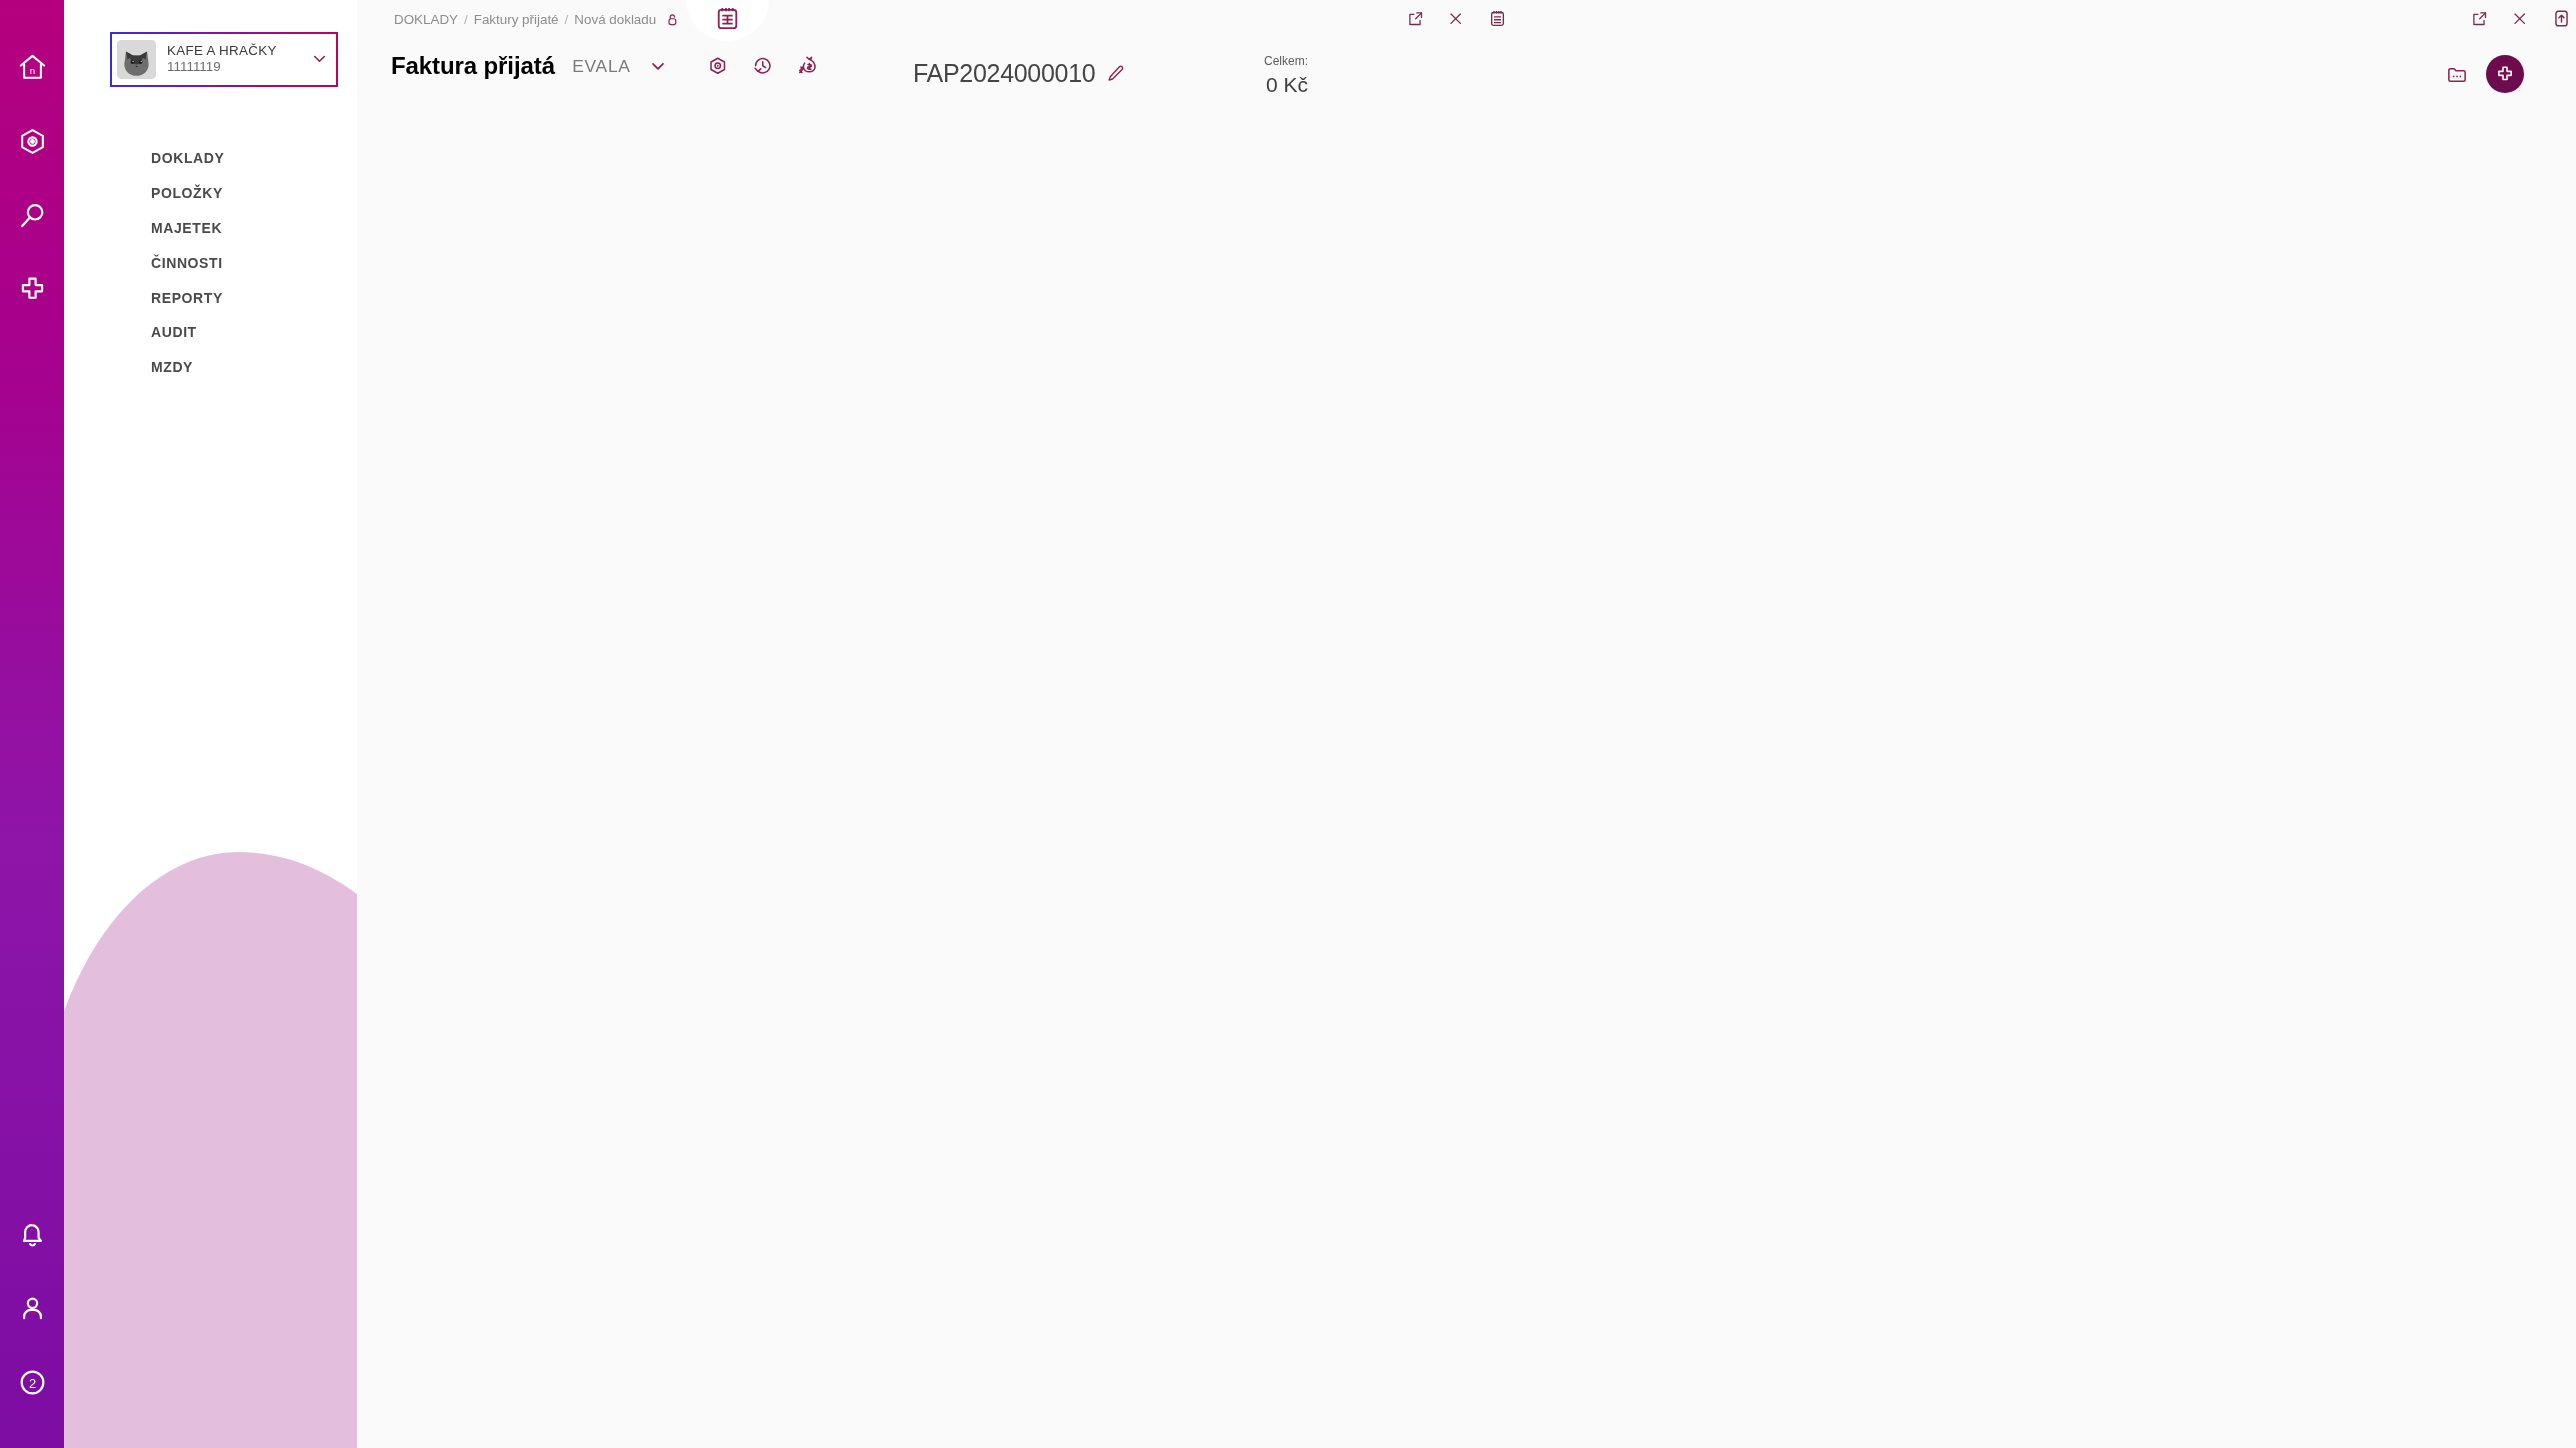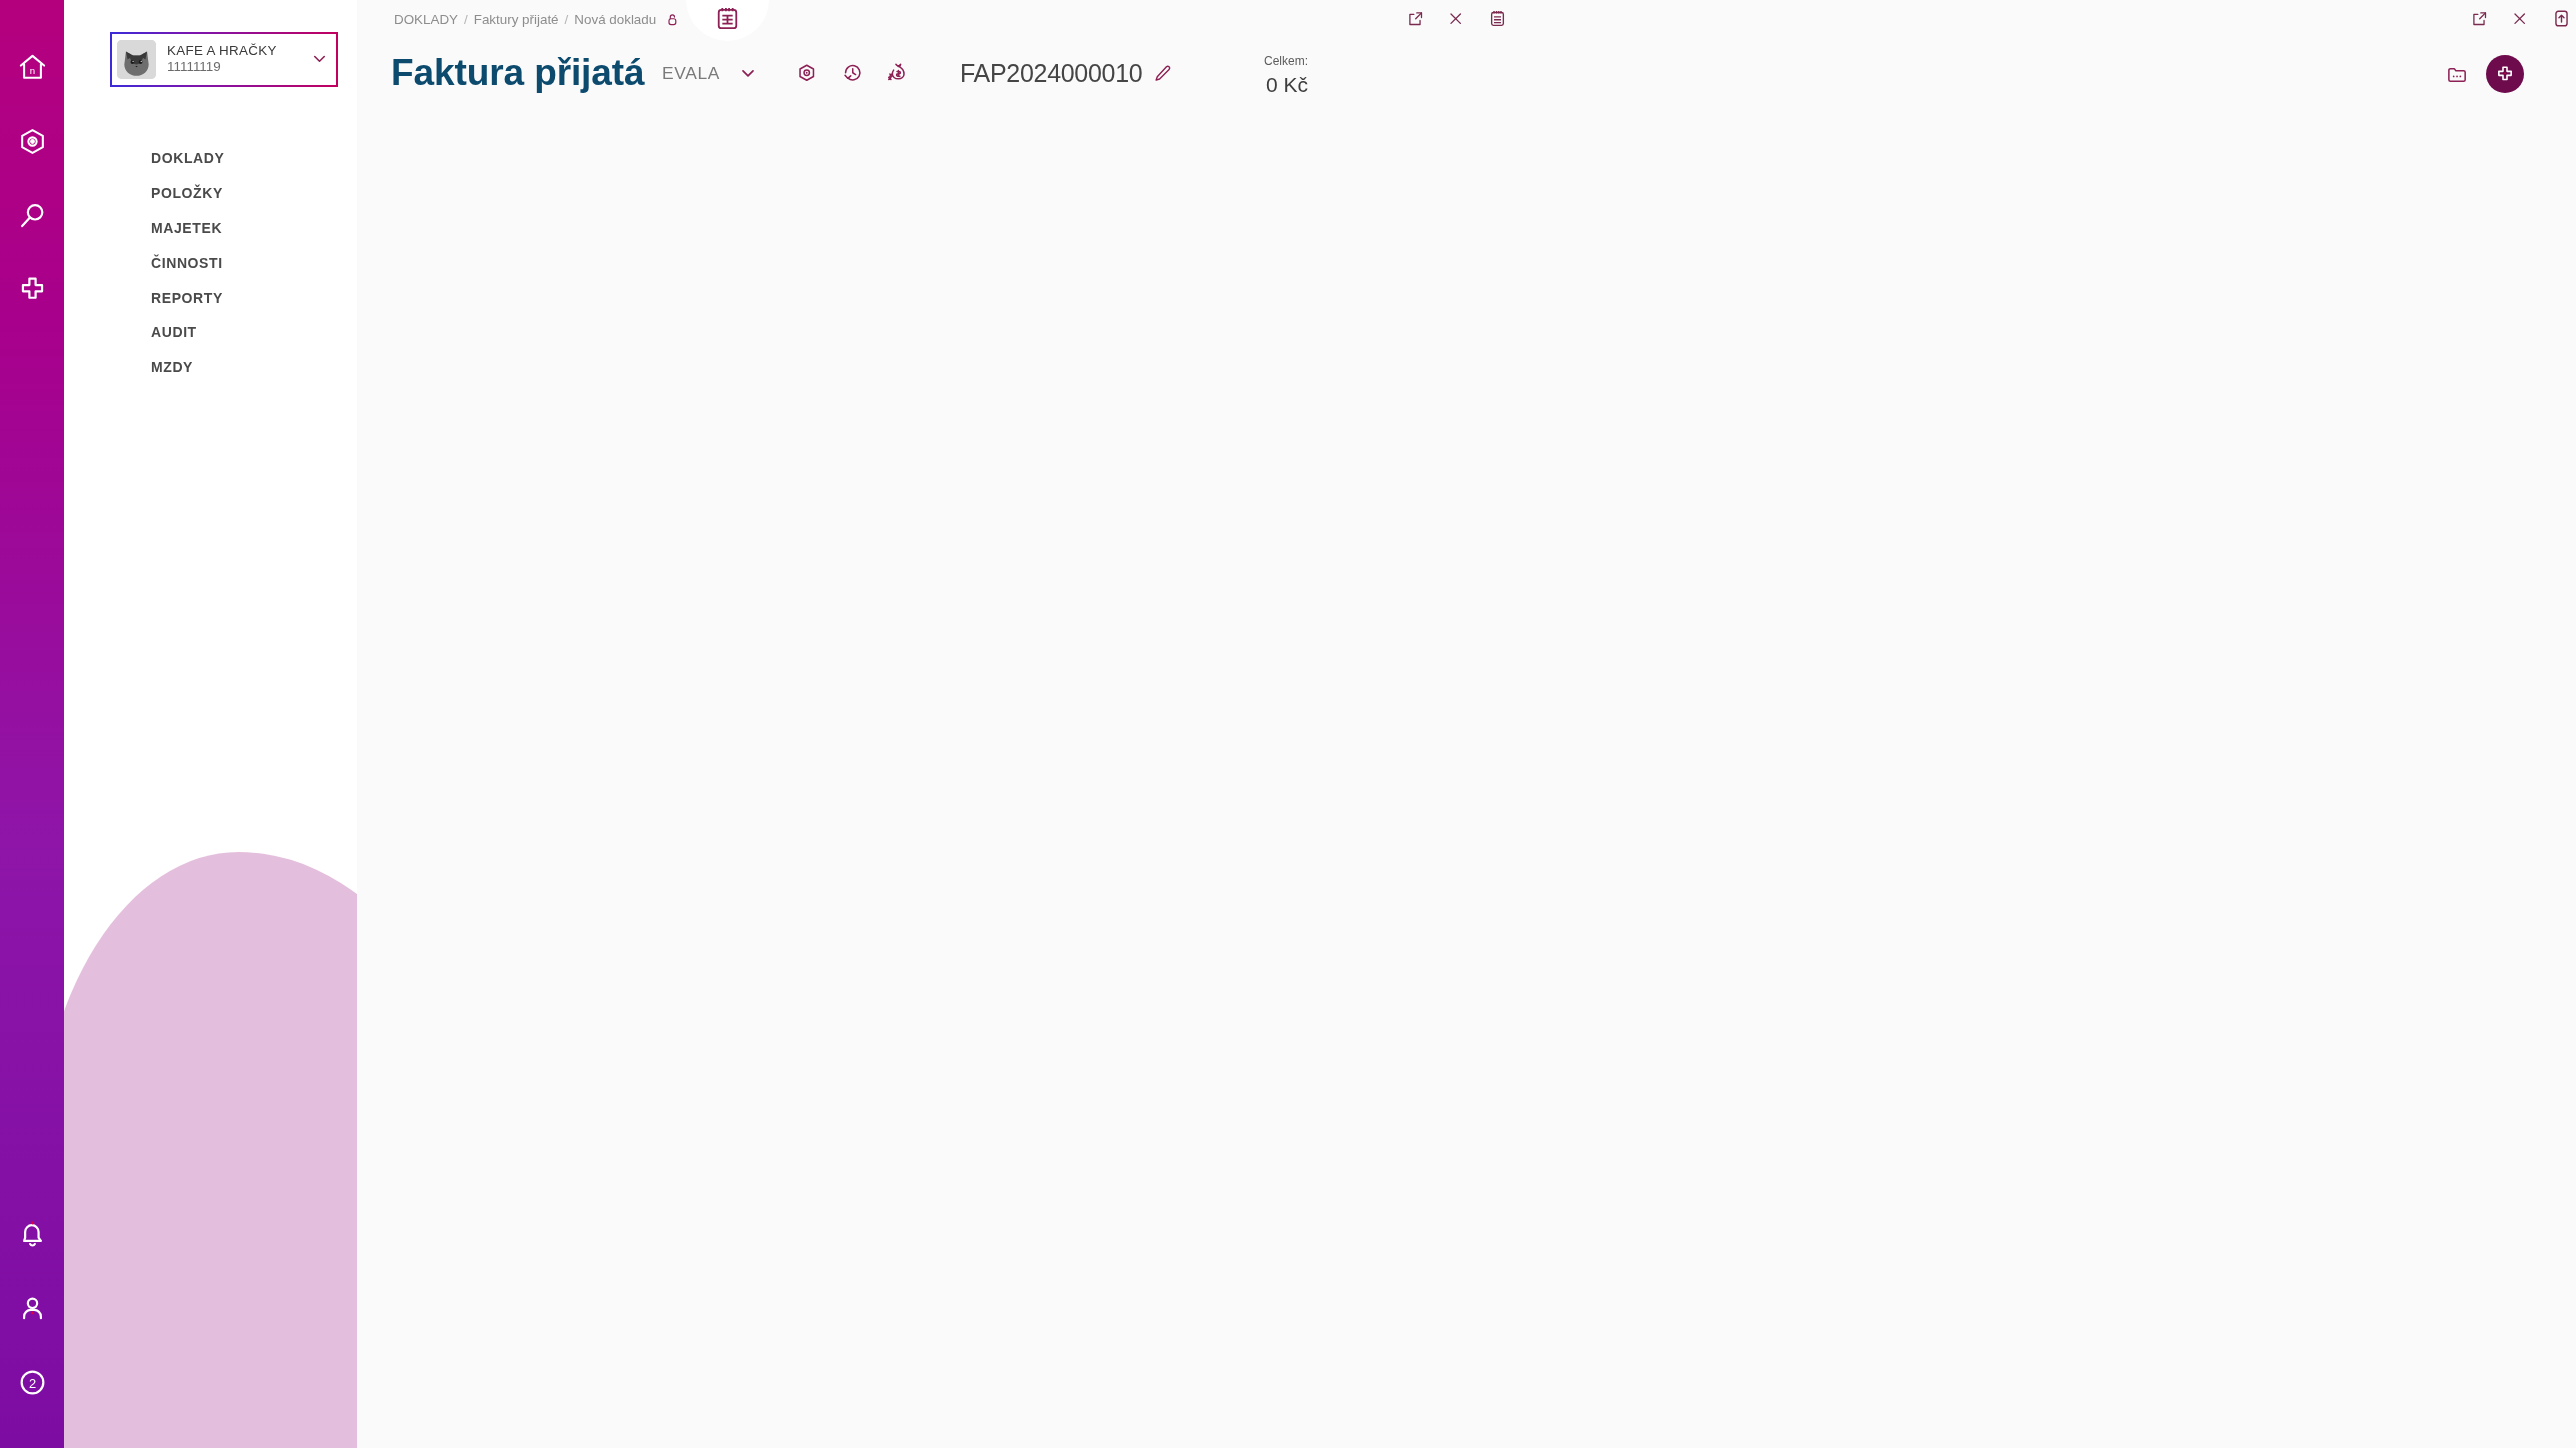--- a/index.html
+++ b/index.html
@@ -82,27 +82,27 @@
   .breadcrumb .crumb { cursor: pointer; }
   .breadcrumb .sep { color: #b5b5b5; }
   .breadcrumb .lock { color: #8d2054; margin-left: 2.7px; display: flex; }
 
   .win-ctrls { position: absolute; top: 9.4px; display: flex; align-items: center; gap: 23px; z-index: 26; }
   .win-ctrls.doc { left: 1407px; }
   .win-ctrls.side { left: 2471px; }
   .win-btn { color: #7b2a4f; cursor: pointer; display: flex; }
 
   .doc-head { position: absolute; left: 391px; top: 52px; display: flex; align-items: center; gap: 17.4px; z-index: 26; }
-  .doc-title { font-size: 37px; font-weight: bold; color: #0c4a6e; letter-spacing: -0.1px; }
+  .doc-title { font-size: 24px; font-weight: bold; color: #000000; letter-spacing: -0.1px; }
   .doc-evala { font-size: 17.4px; color: #7a7a7a; letter-spacing: 0.7px; text-align: right; }
   .doc-evala-chev { color: #8d2054; display: flex; cursor: pointer; }
   .head-icons { display: flex; align-items: center; gap: 24px; margin-left: 21.5px; }
   .head-icons .hi { color: #8d2054; cursor: pointer; display: flex; }
 
-  .docnum-wrap { position: absolute; left: 913px; top: 59px; display: flex; align-items: center; gap: 10.7px; z-index: 26; margin-left: 47px; }
+  .docnum-wrap { position: absolute; left: 913px; top: 59px; display: flex; align-items: center; gap: 10.7px; z-index: 26; }
   .docnum { font-size: 25px; color: #454545; letter-spacing: -0.3px; }
   .docnum-edit { color: #8d2054; cursor: pointer; display: flex; }
 
   .total-wrap { position: absolute; left: 1201px; top: 54px; text-align: right; width: 107px; z-index: 26; }
   .total-label { font-size: 12px; color: #5b5b5b; }
   .total-val { font-size: 21px; color: #3e3e3e; margin-top: 5.4px; }
 
   
   .form { position: absolute; left: 0; top: 134px; width: 1117px; }
   .sec-head {

